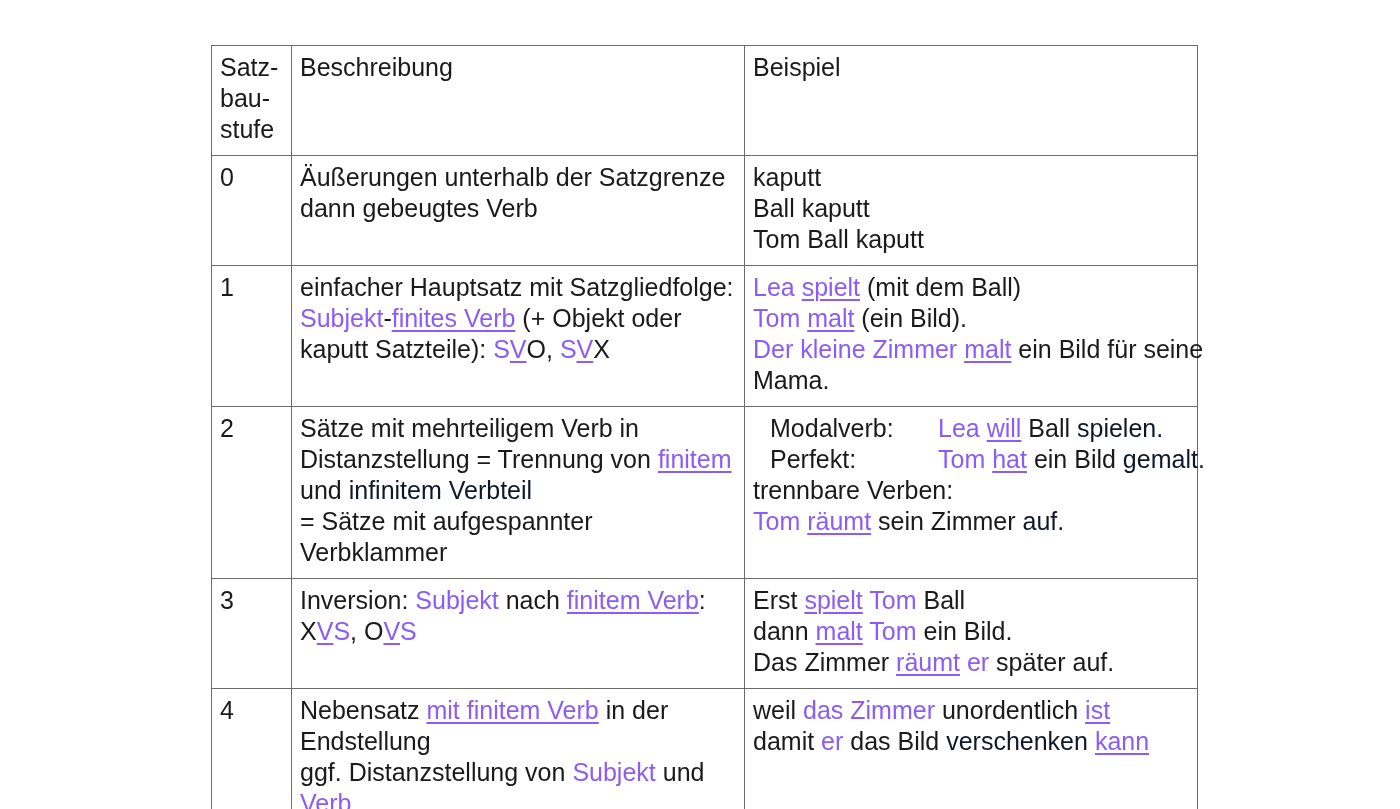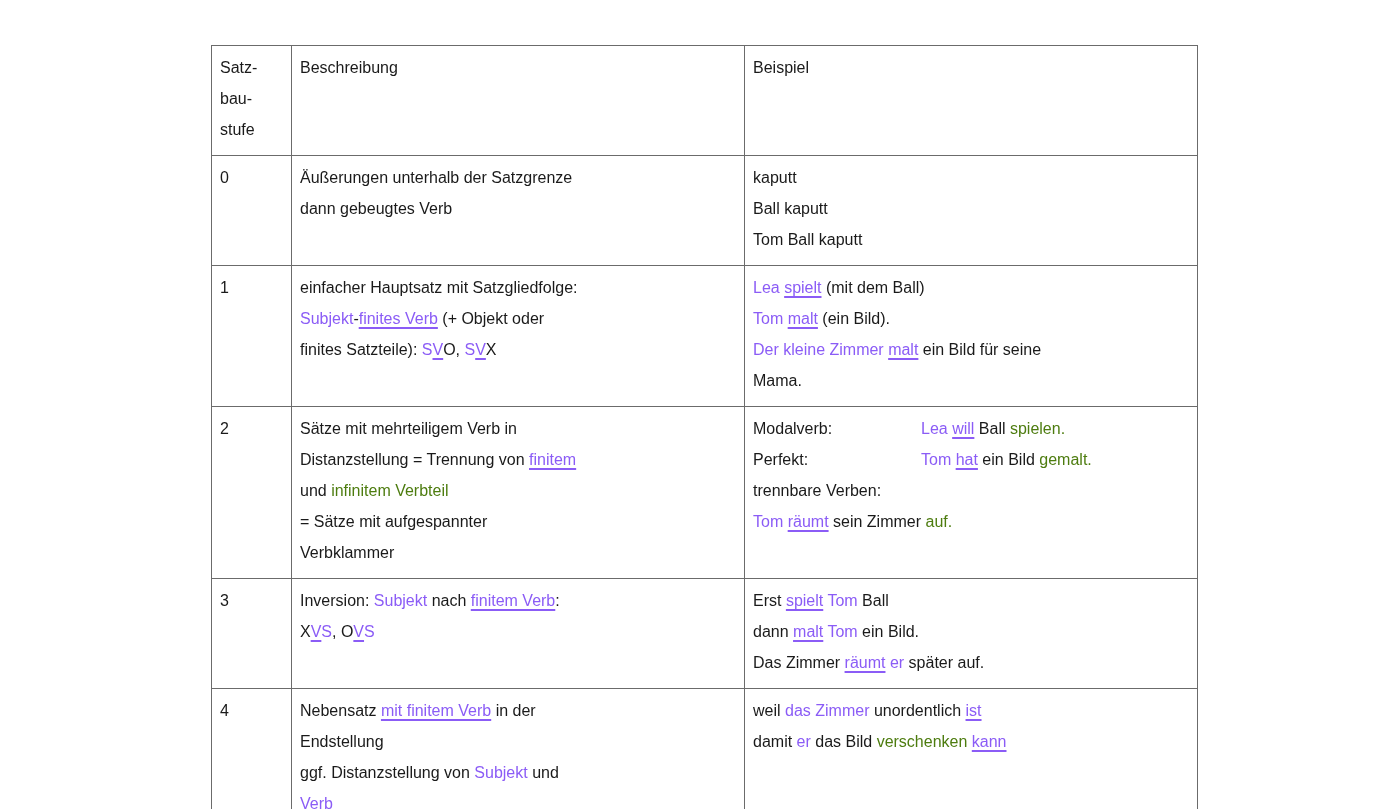--- a/index.html
+++ b/index.html
@@ -25,21 +25,21 @@
     top: 45px;
     width: 986px;
     border-collapse: collapse;
     table-layout: fixed;
     background: #ffffff;
   }
   table.satzbau td, table.satzbau th {
     border: 1px solid #6b6b6b;
     vertical-align: top;
     padding: 6px 8px 10px 8px;
-    font-size: 16px;
+    font-size: 25px;
     line-height: 31px;
     font-weight: normal;
     text-align: left;
     color: #1a1a1a;
   }
   col.c-stufe { width: 80px; }
   col.c-besch { width: 453px; }
   col.c-beisp { width: 453px; }
 
   thead th {
@@ -54,23 +54,23 @@
     padding-top: 7px;
   }
   .hdr-line { display: block; }
 
   
   tr.header-row th { height: 92px; }
 
   .cell-line { display: block; white-space: nowrap; }
 
   .g { color: #8b5cf6; }
-  .r { color: #4d7c0f; }
+  .r { color: #0f172a; }
   .ru { color: #8b5cf6; text-decoration: underline; text-decoration-thickness: 1.6px; text-underline-offset: 3px; }
-  .lbl-modal { display: inline-block; min-width: 168px; }
+  .lbl-modal { display: inline-block; min-width: 168px; margin-left: 17px; }
 </style>
 </head>
 <body>
 
 <div id="page">
   <table class="satzbau">
     <colgroup>
       <col class="c-stufe">
       <col class="c-besch">
       <col class="c-beisp">
@@ -97,21 +97,21 @@
             <span class="cell-line"><span>kaputt</span></span>
             <span class="cell-line"><span>Ball kaputt</span></span>
             <span class="cell-line"><span>Tom Ball kaputt</span></span>
           </td>
         </tr>
         <tr>
           <td><span>1</span></td>
           <td>
             <span class="cell-line"><span>einfacher Hauptsatz mit Satzgliedfolge:</span></span>
             <span class="cell-line"><span class="g">Subjekt</span><span>-</span><span class="ru">finites Verb</span><span> (+ Objekt oder</span></span>
-            <span class="cell-line"><span>finites Satzteile): </span><span class="g">S</span><span class="ru">V</span><span>O, </span><span class="g">S</span><span class="ru">V</span><span>X</span></span>
+            <span class="cell-line"><span>kaputt Satzteile): </span><span class="g">S</span><span class="ru">V</span><span>O, </span><span class="g">S</span><span class="ru">V</span><span>X</span></span>
           </td>
           <td>
             <span class="cell-line"><span class="g">Lea </span><span class="ru">spielt</span><span> (mit dem Ball)</span></span>
             <span class="cell-line"><span class="g">Tom </span><span class="ru">malt</span><span> (ein Bild).</span></span>
             <span class="cell-line"><span class="g">Der kleine Zimmer </span><span class="ru">malt</span><span> ein Bild für seine</span></span>
             <span class="cell-line"><span>Mama.</span></span>
           </td>
         </tr>
         <tr>
           <td><span>2</span></td>

